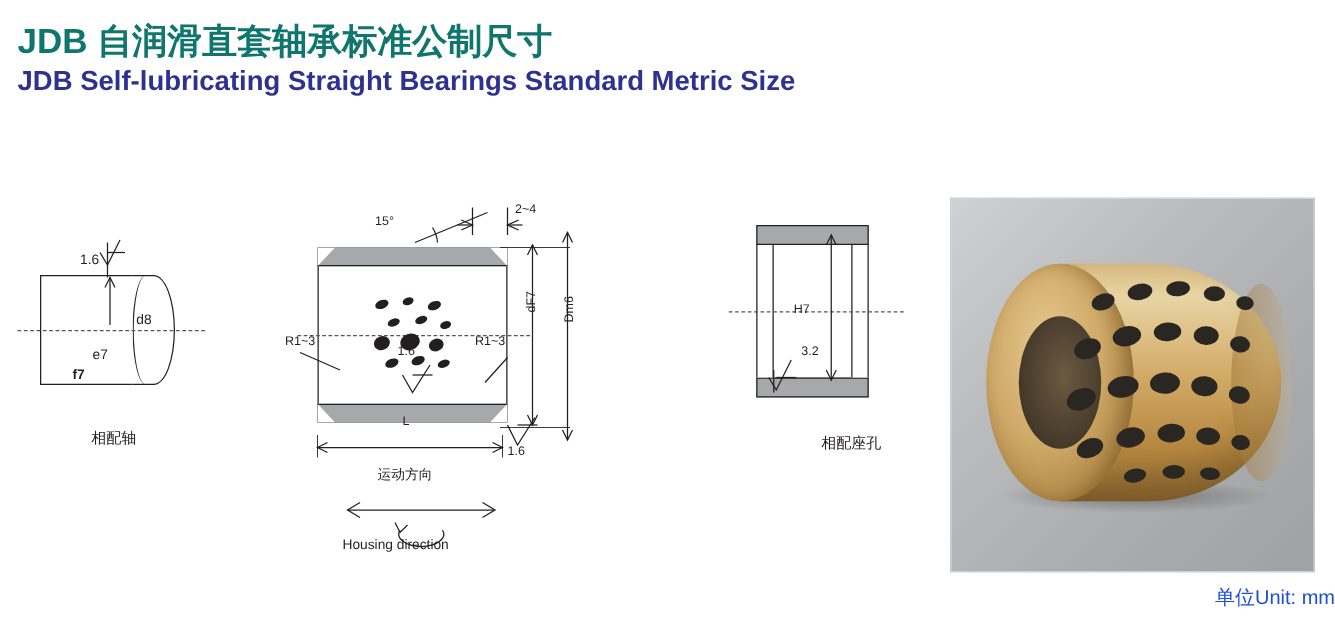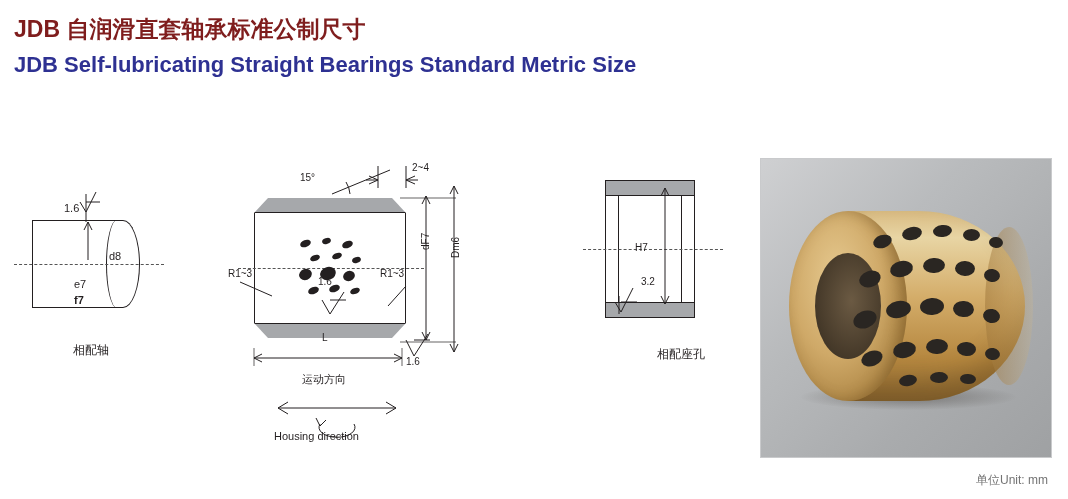--- a/index.html
+++ b/index.html
@@ -10,41 +10,41 @@
     background: #ffffff;
     font-family: "Liberation Sans", sans-serif;
     color: #231f20;
     position: relative;
     overflow: hidden;
   }
   .title-zh {
     position: absolute;
     left: 14px;
     top: 14px;
-    font-size: 23px;
+    font-size: 28px;
     font-weight: bold;
-    color: #7f1d1d;
+    color: #0f766e;
     letter-spacing: 0px;
     white-space: nowrap;
   }
   .title-en {
     position: absolute;
     left: 14px;
     top: 52px;
     font-size: 22px;
     font-weight: bold;
     color: #2e3192;
     white-space: nowrap;
   }
   .unit-note {
     position: absolute;
-    right: 20px;
+    right: 0;
     bottom: 10px;
-    font-size: 12px;
-    color: #737373;
+    font-size: 16px;
+    color: #1d4ed8;
     white-space: nowrap;
   }
 
   .fig { position: absolute; }
 
   
   #fig-shaft { left: 14px; top: 150px; width: 180px; height: 260px; }
   .shaft-body {
     position: absolute;
     left: 18px; top: 70px;
@@ -242,21 +242,21 @@
     <path class="stroke" d="M30 22 L44 22"></path>
   </svg>
   <div class="lbl" style="left:50px; top:52px;">1.6</div>
 
   <svg width="30" height="44" style="position:absolute; left:60px; top:72px;">
     <path class="stroke" d="M14 0 L14 38"></path>
     <path class="stroke" d="M10 8 L14 0 L18 8" fill="#231f20" stroke="none"></path>
   </svg>
   <div class="lbl" style="left:60px; top:100px;margin-left:35px;">d8</div>
   <div class="lbl" style="left:60px; top:128px;">e7</div>
-  <div class="lbl" style="left:60px; top:144px;font-weight:bold;">f7</div>
+  <div class="lbl" style="left:44px; top:144px;font-weight:bold;">f7</div>
 
   <div class="caption" style="left:22px; top:192px; width:110px;">相配轴</div>
 </div>
 
 <div class="fig" id="fig-bearing">
   <div class="brg-body"></div>
   <div class="brg-wall-top"></div>
   <div class="brg-wall-bot"></div>
   <div class="brg-chamfer-tl"></div>
   <div class="brg-chamfer-tr"></div>

